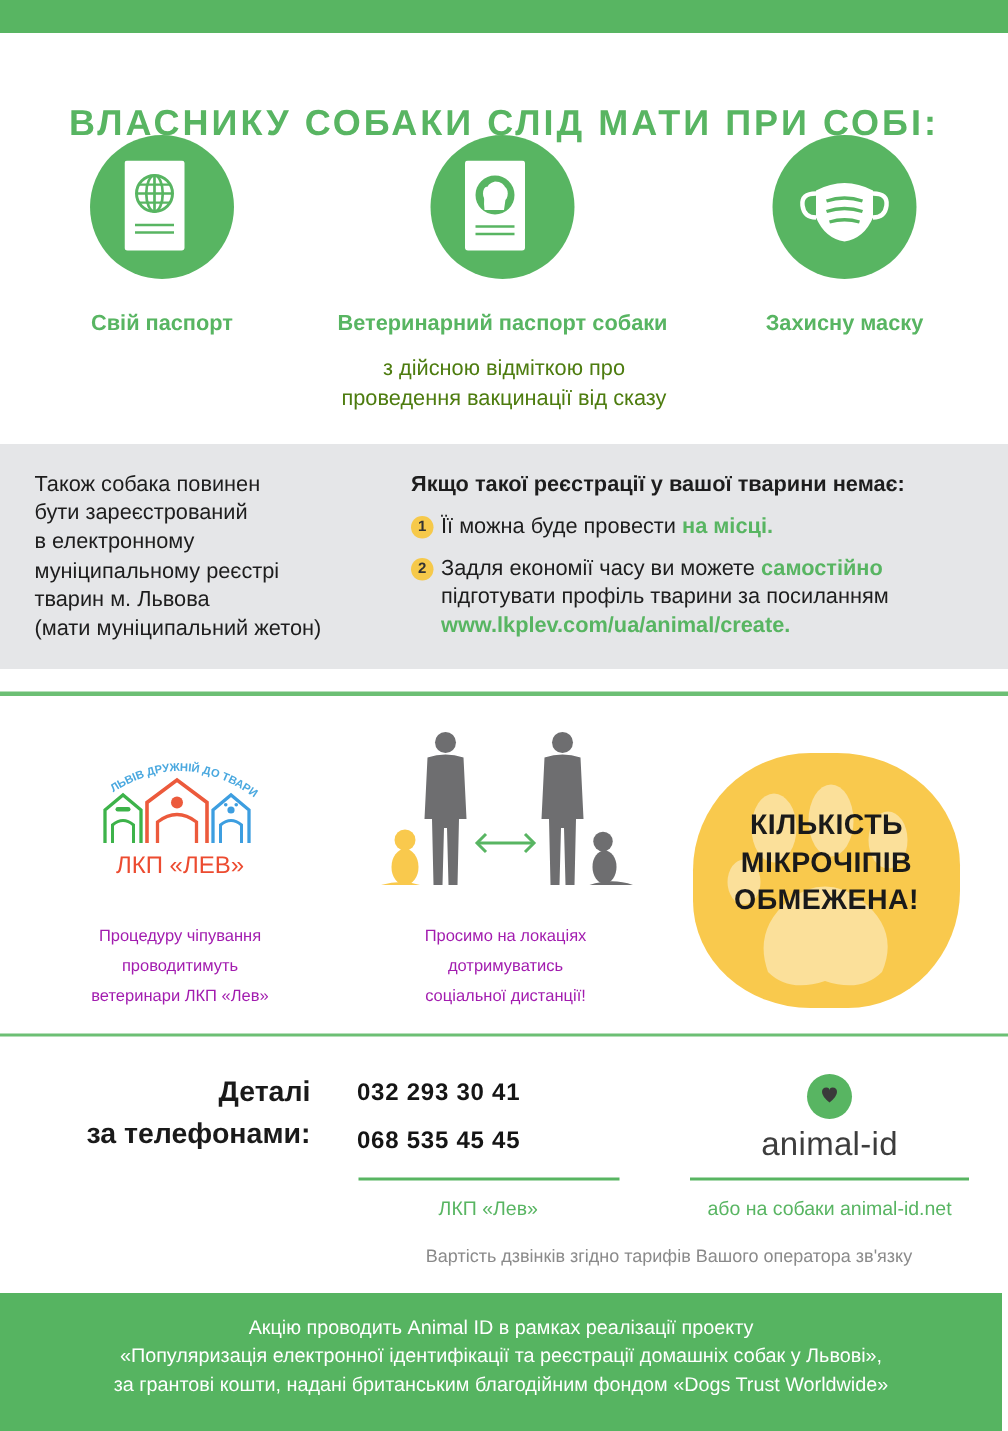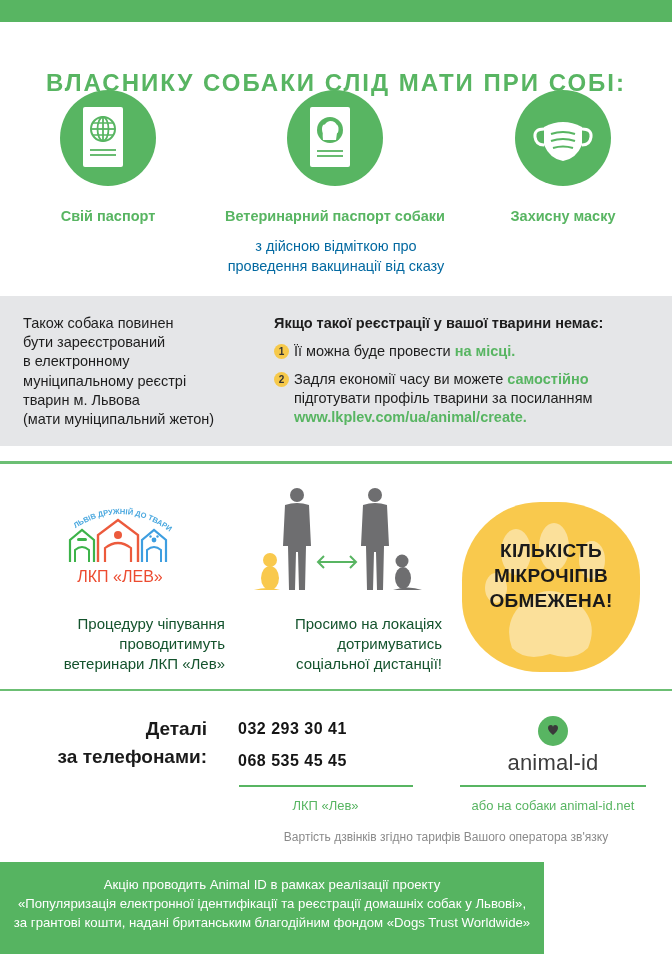--- a/index.html
+++ b/index.html
@@ -4,41 +4,41 @@
 <style>
   * { box-sizing: border-box; margin: 0; padding: 0; }
   html, body { width: 672px; height: 954px; background: #ffffff; overflow: hidden; }
   body { position: relative; font-family: "Liberation Sans", "DejaVu Sans", sans-serif; color: #222; }
   .abs { position: absolute; }
   .topbar { left: 0; top: 0; width: 672px; height: 22px; background: #58b562; }
   .title { left: 0; top: 44px; width: 672px; text-align: center; font-size: 24px; font-weight: bold; color: #58b562; letter-spacing: 2px; margin-top: 25px; }
   .circle { width: 96px; height: 96px; border-radius: 50%; background: #58b562; display: flex; align-items: center; justify-content: center; }
   .circle svg { display: block; }
   .item-label { text-align: center; font-size: 14.5px; font-weight: bold; color: #58b562; }
-  .sub { left: 170px; top: 236px; width: 332px; text-align: center; font-size: 14.5px; line-height: 20px; color: #0369a1; }
+  .sub { left: 170px; top: 236px; width: 332px; text-align: center; font-size: 14.5px; line-height: 20px; color: #4d7c0f; }
   .grayband { left: 0; top: 296px; width: 672px; height: 150px; background: #e5e6e8; }
   .reg-left { left: 23px; top: 314px; width: 240px; font-size: 14.5px; font-weight: normal; line-height: 19.2px; color: #1d1d1d; }
   .reg-right { left: 274px; top: 314px; width: 390px; font-size: 14.5px; line-height: 19px; color: #1d1d1d; }
   .reg-right .head { font-weight: bold; margin-bottom: 9px; }
   .reg-row { display: flex; align-items: flex-start; margin-bottom: 9px; }
   .num { flex: 0 0 15px; width: 15px; height: 15px; border-radius: 50%; background: #f6c94a; color: #333; font-size: 10px; font-weight: bold; text-align: center; line-height: 15px; margin-top: 2px; margin-right: 5px; }
   .green { color: #58b562; font-weight: bold; }
   .hline { left: 0; width: 672px; height: 3px; background: #6cbf74; }
-  .mid-text { text-align: right; font-size: 15px; line-height: 20px; color: #14532d; }
+  .mid-text { text-align: center; font-size: 11px; line-height: 20px; color: #a21caf; }
   .paw-blob { left: 462px; top: 502px; width: 178px; height: 170px; background: #f9c94d; border-radius: 44% 46% 42% 44% / 46% 44% 46% 42%; }
   .paw-text { left: 462px; top: 538px; width: 178px; text-align: center; font-size: 19px; font-weight: bold; line-height: 25px; color: #1a1a1a; letter-spacing: 0.3px; }
   .contact-label { left: 20px; top: 715px; width: 187px; text-align: right; font-size: 19px; font-weight: bold; line-height: 28px; color: #1a1a1a; }
   .phones { left: 238px; top: 713px; width: 180px; font-size: 16px; font-weight: bold; line-height: 32px; color: #151515; letter-spacing: 0.5px; }
   .greenline { height: 2px; background: #58b562; }
   .lkp-small { left: 238px; top: 798px; width: 175px; text-align: center; font-size: 13px; color: #58b562; }
   .site { left: 458px; top: 798px; width: 190px; text-align: center; font-size: 13px; color: #58b562; }
   .note { left: 236px; top: 830px; width: 420px; text-align: center; font-size: 12px; color: #8a8a8a; }
   .animal-circle { left: 538px; top: 716px; width: 30px; height: 30px; border-radius: 50%; background: #58b562; }
   .animal-word { left: 458px; top: 750px; width: 190px; text-align: center; font-size: 22px; font-weight: normal; color: #3d3d3d; letter-spacing: 0.2px; }
-  .footer { left: 0; top: 862px; width: 544px; height: 92px; background: #56b461; color: #ffffff; text-align: center; font-size: 13.2px; line-height: 19px; padding-top: 13px; }
+  .footer { left: 0; top: 862px; width: 668px; height: 92px; background: #56b461; color: #ffffff; text-align: center; font-size: 13.2px; line-height: 19px; padding-top: 13px; }
 </style>
 </head>
 <body>
 
 <div class="abs topbar"></div>
 
 <div class="abs title">ВЛАСНИКУ СОБАКИ СЛІД МАТИ ПРИ СОБІ:</div>
 
 <div class="abs circle" style="left:60px;top:90px;">
   <svg width="50" height="62" viewBox="0 0 50 62">

